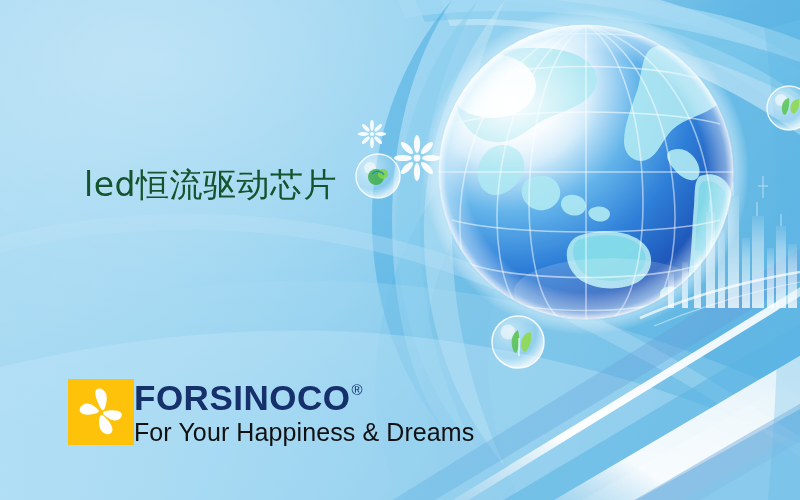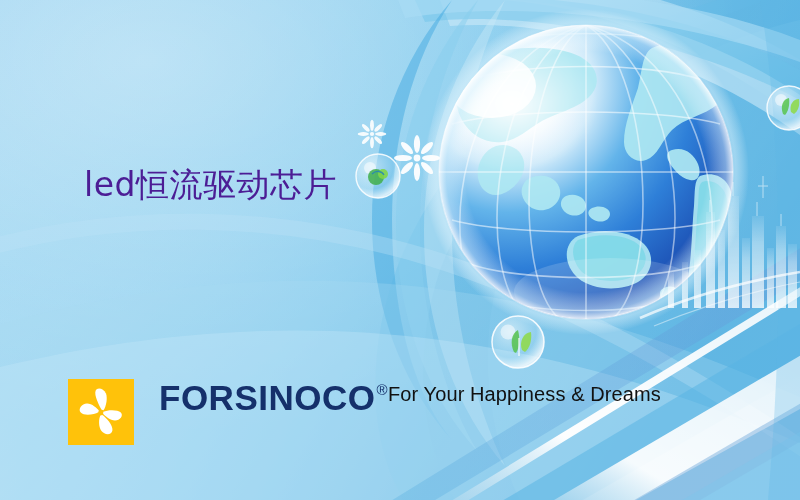--- a/index.html
+++ b/index.html
@@ -28,21 +28,21 @@
     position: absolute;
     left: 84px;
     top: 164px;
     z-index: 40;
     line-height: 1.30;
     white-space: nowrap;
   }
   .headline-line {
     font-size: 33px;
     font-weight: 400;
-    color: #4c1d95;
+    color: #14532d;
     font-family: "DejaVu Sans", "Liberation Sans", sans-serif;
     letter-spacing: 0.5px;
     display: block;
   }
   .headline-line.second {
     padding-left: 14px;
     letter-spacing: 4px;
   }
   
   #logo {
@@ -54,23 +54,24 @@
     align-items: flex-start;
   }
   #logo-mark {
     width: 66px;
     height: 66px;
     background: #FFC20A;
     flex: 0 0 auto;
     position: relative;
   }
   #logo-text {
-    margin-left: 25px;
+    margin-left: 0;
     margin-top: 1px;
     display: flex;
+    flex-direction: column;
     align-items: flex-start;
   }
   #logo-wordmark {
     font-size: 35px;
     font-weight: bold;
     color: #15306B;
     letter-spacing: 0.5px;
     line-height: 1.0;
     font-family: "Liberation Sans", sans-serif;
     display: flex;
@@ -78,21 +79,21 @@
   }
   #logo-reg {
     font-size: 15px;
     line-height: 1;
     margin-top: 2px;
     margin-left: 1px;
     color: #15306B;
     font-weight: normal;
   }
   #logo-tagline {
-    font-size: 20px;
+    font-size: 25px;
     color: #111111;
     letter-spacing: 0.1px;
     margin-top: 3px;
     font-family: "Liberation Sans", sans-serif;
   }
 </style>
 </head>
 <body>
 
 <div id="banner">

